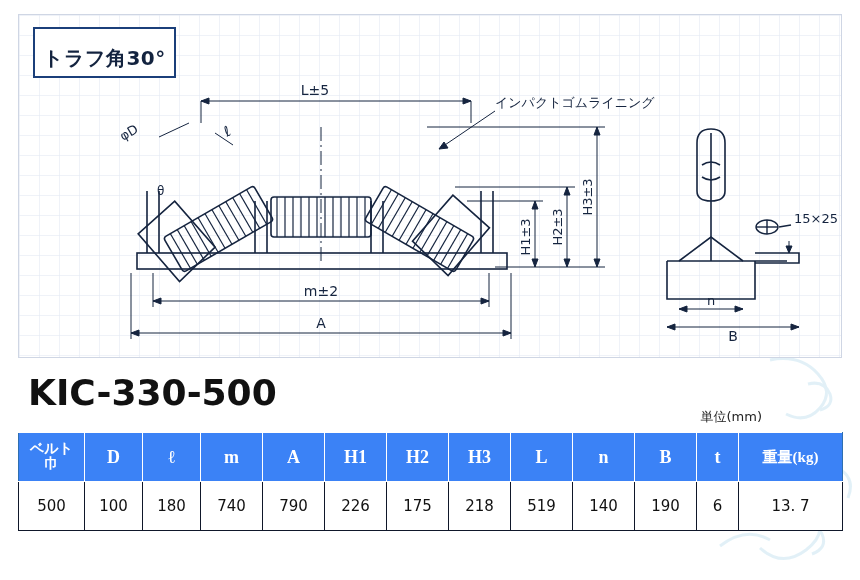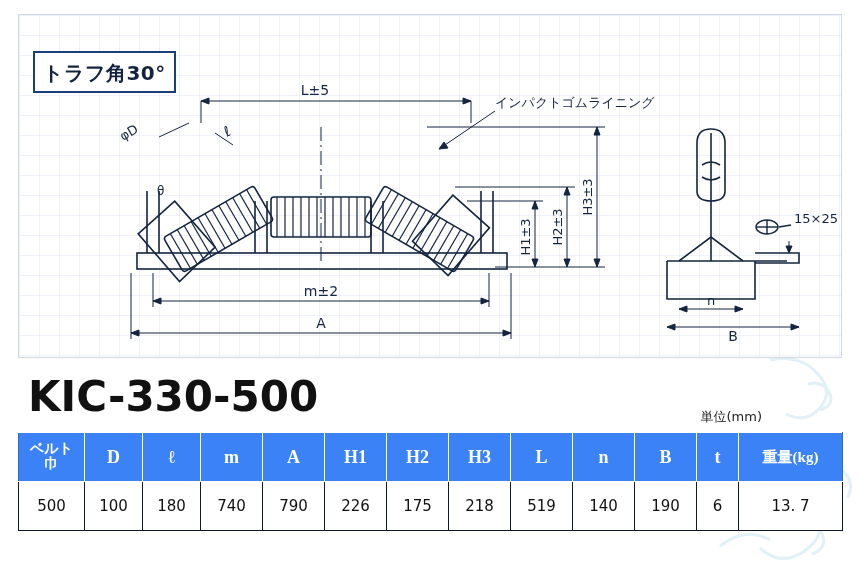--- a/index.html
+++ b/index.html
@@ -37,36 +37,35 @@
     border: 1px solid #cfd6e4;
     box-sizing: border-box;
   }
   .drawing-panel svg { display: block; }
 
   .title-badge {
     position: absolute;
     left: 14px;
     top: 12px;
     border: 2px solid #1b3f7a;
-    padding: 7px 8px 4px 8px;
+    padding: 16px 8px 4px 8px;
     font-size: 20px;
     font-weight: bold;
     color: #13233f;
     letter-spacing: 0.5px;
     background: #ffffff;
     font-family: "DejaVu Sans", sans-serif;
-    margin-top: 24px;
   }
 
   
   .product-code {
     position: absolute;
     left: 28px;
     top: 372px;
-    font-size: 42px;
+    font-size: 36px;
     font-weight: bold;
     color: #111111;
     letter-spacing: 0px;
     font-family: "DejaVu Sans", sans-serif;
   }
   .unit-note {
     position: absolute;
     right: 98px;
     top: 400px;
     font-size: 13px;

